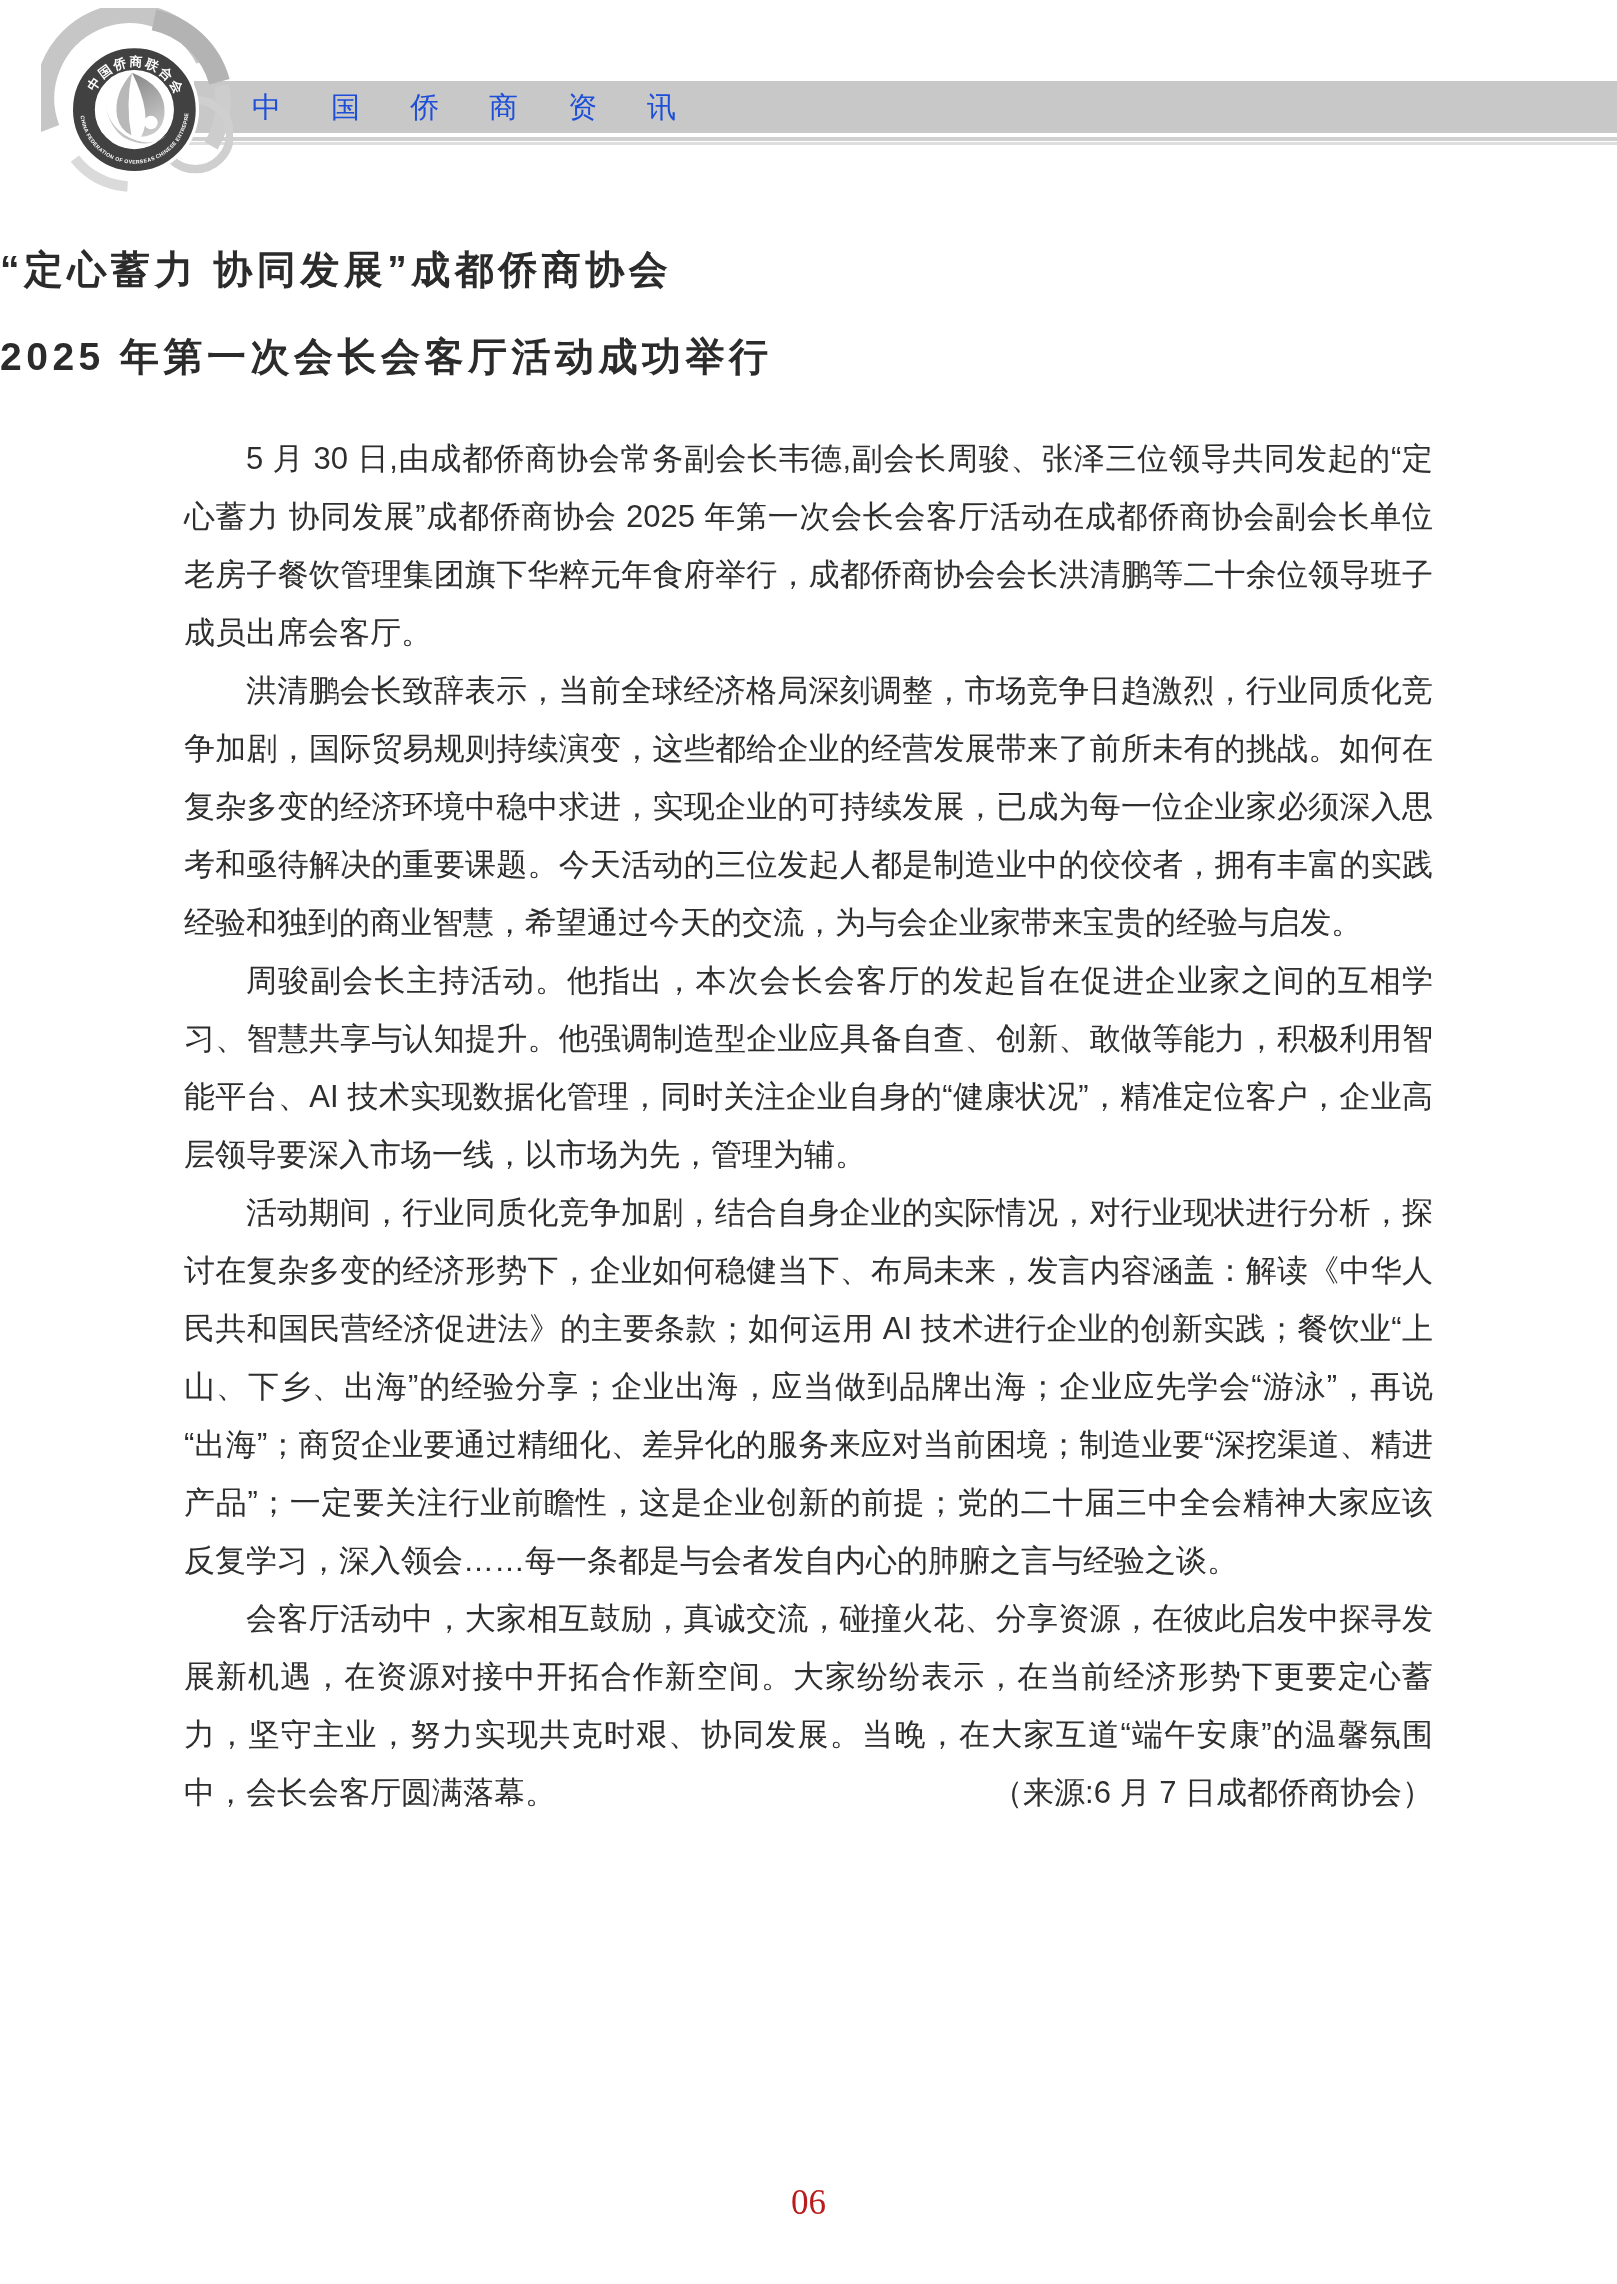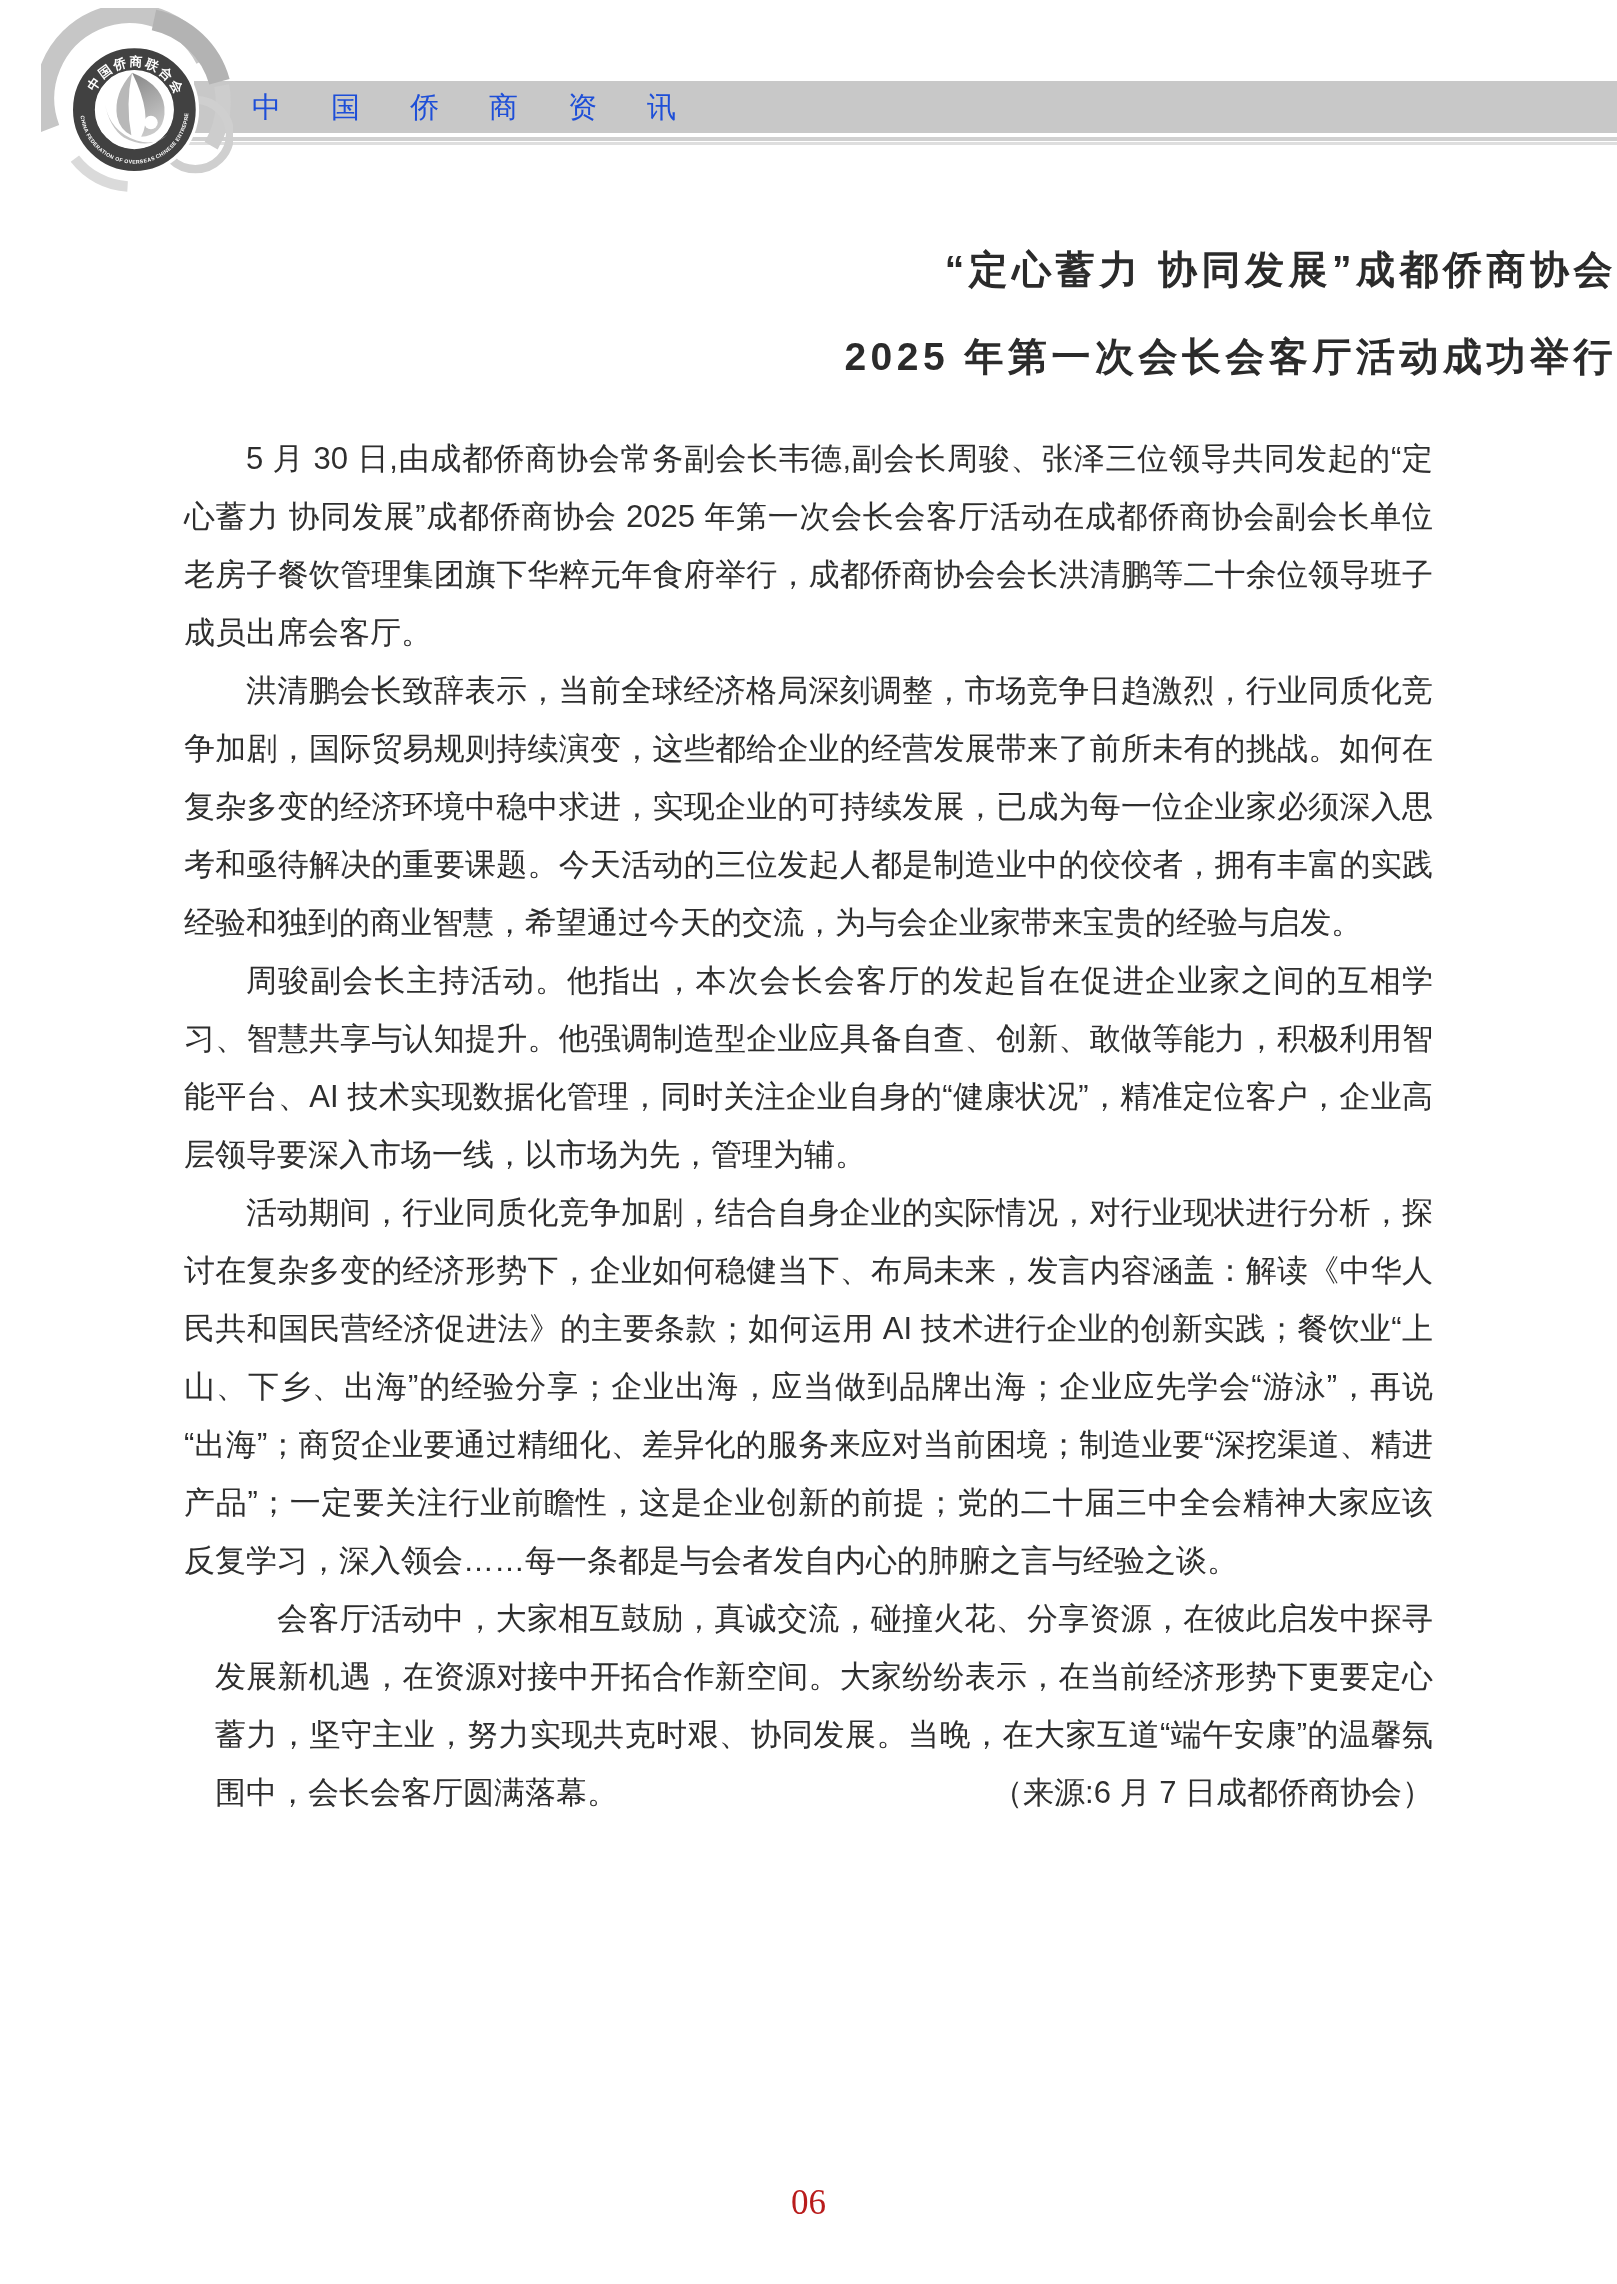--- a/index.html
+++ b/index.html
@@ -21,32 +21,32 @@
   }
   .header-rule{
     position:absolute;left:167px;right:0;top:137px;height:8.3px;
     background:linear-gradient(to bottom,#d0d0d0 0 3.8px,#ffffff 3.8px 5.3px,#dedede 5.3px 8.3px);
   }
   .logo{position:absolute;left:41px;top:7.5px;width:192px;height:192px;}
 
   
   .title{
     position:absolute;top:226px;left:0;width:100%;margin:0;
-    text-align:right;font-size:39px;line-height:87px;font-weight:bold;
+    text-align:left;font-size:39px;line-height:87px;font-weight:bold;
     color:#2b2b2b;letter-spacing:4.5px;
   }
   .t-line{display:block;}
 
   .body{
     position:absolute;top:430px;left:184px;width:1249px;
     font-size:31px;line-height:58px;color:#2e2e2e;
     text-align:justify;text-justify:inter-ideograph;
   }
   .body p{margin:0;text-indent:2em;}
-  .last-para-wrap{position:relative;margin-left:31px;}
+  .last-para-wrap{position:relative;}
   .source{position:absolute;right:0;bottom:0;white-space:nowrap;color:#2e2e2e;}
 
   
   .page-number{
     position:absolute;top:2183px;left:0;width:100%;text-align:center;
     font-family:"Liberation Serif",serif;font-size:35px;color:#b91c1c;
   }
 </style>
 </head>
 <body>

